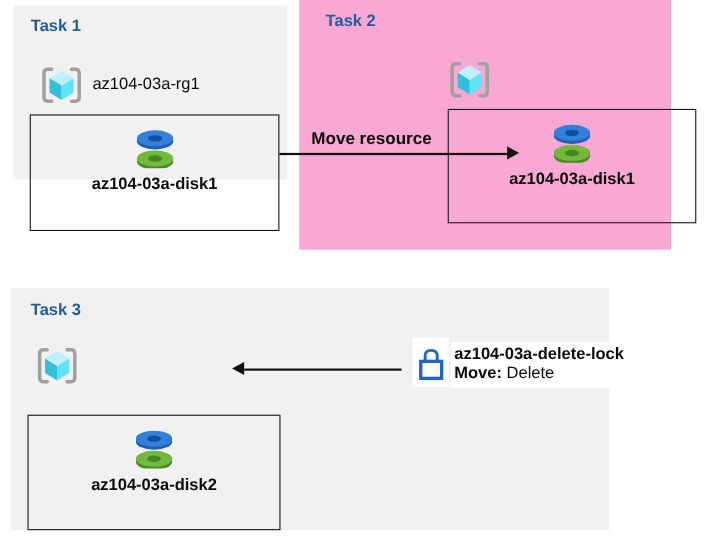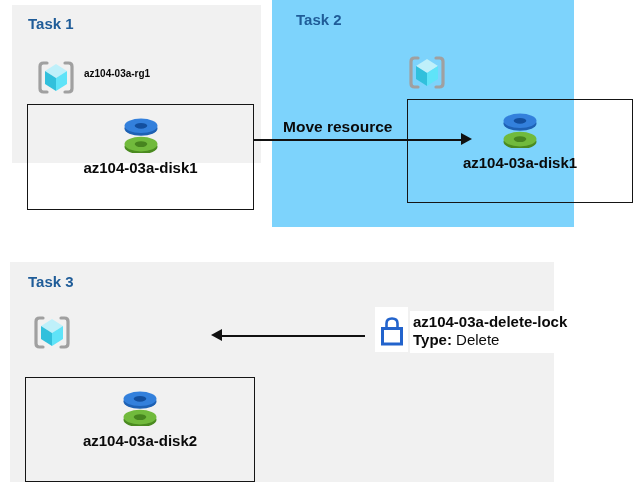--- a/index.html
+++ b/index.html
@@ -2,36 +2,36 @@
 <html><head>
 <meta charset="utf-8">
 <style>
   html,body { margin:0; padding:0; }
   body {
     width:641px; height:487px; position:relative; background:#ffffff;
     font-family:"Liberation Sans", sans-serif; color:#0a0a0a; overflow:hidden;
   }
   .panel { position:absolute; }
   #panel-task1 { left:12px; top:5px;   width:249px; height:158px; background:#f1f1f1; }
-  #panel-task2 { left:272px; top:0px;  width:302px; height:227px; background:#7dd3fc; }
+  #panel-task2 { left:272px; top:0px;  width:302px; height:227px; background:#f9a8d4;padding-left:36px; }
   #panel-task3 { left:10px; top:262px; width:544px; height:220px; background:#f1f1f1; }
 
   .task-title {
     position:absolute; font-size:15px; font-weight:bold; color:#1f5c98; white-space:nowrap;
   }
   #title-task1 { left:16px; top:10px; }
   #title-task2 { left:24px; top:11px; }
   #title-task3 { left:18px; top:11px; }
 
   .rg-icon { position:absolute; width:38px; height:33px; }
   #rg1-icon { left:25px;  top:56px; }
   #rg2-icon { left:136px; top:56px; }
   #rg3-icon { left:23px;  top:54px; }
 
-  .rg-label { position:absolute; font-size:10px; font-weight:bold; white-space:nowrap; }
+  .rg-label { position:absolute; font-size:15px; font-weight:normal; white-space:nowrap; }
   #rg1-label { left:72px;  top:63px; }
   #rg2-label { left:183px; top:63px; }
   #rg3-label { left:72px;  top:65px; }
 
   .resource-box {
     position:absolute; border:1.4px solid #151515; box-sizing:border-box;
     display:flex; flex-direction:column; align-items:center; padding-top:12px;
   }
   #box-task1 { left:15px;  top:99px;  width:227px; height:106px; }
   #box-task2 { left:135px; top:99px;  width:226px; height:104px; }
@@ -134,14 +134,14 @@
 
 <div id="lock-icon-box">
   <svg width="26" height="36" viewBox="0 0 26 36">
     <path d="M7.5,18 L7.5,11.5 Q7.5,6.5 13,6.5 Q18.5,6.5 18.5,11.5 L18.5,18" fill="none" stroke="#2263cc" stroke-width="2.6"></path>
     <rect x="3.5" y="16.5" width="19" height="15.5" fill="#ffffff" stroke="#2263cc" stroke-width="3"></rect>
   </svg>
 </div>
 
 <div id="lock-text">
   <div class="lock-name">az104-03a-delete-lock</div>
-  <div><span class="bold">Type:</span> <span>Delete</span></div>
+  <div><span class="bold">Move:</span> <span>Delete</span></div>
 </div>
 
 </body></html>

